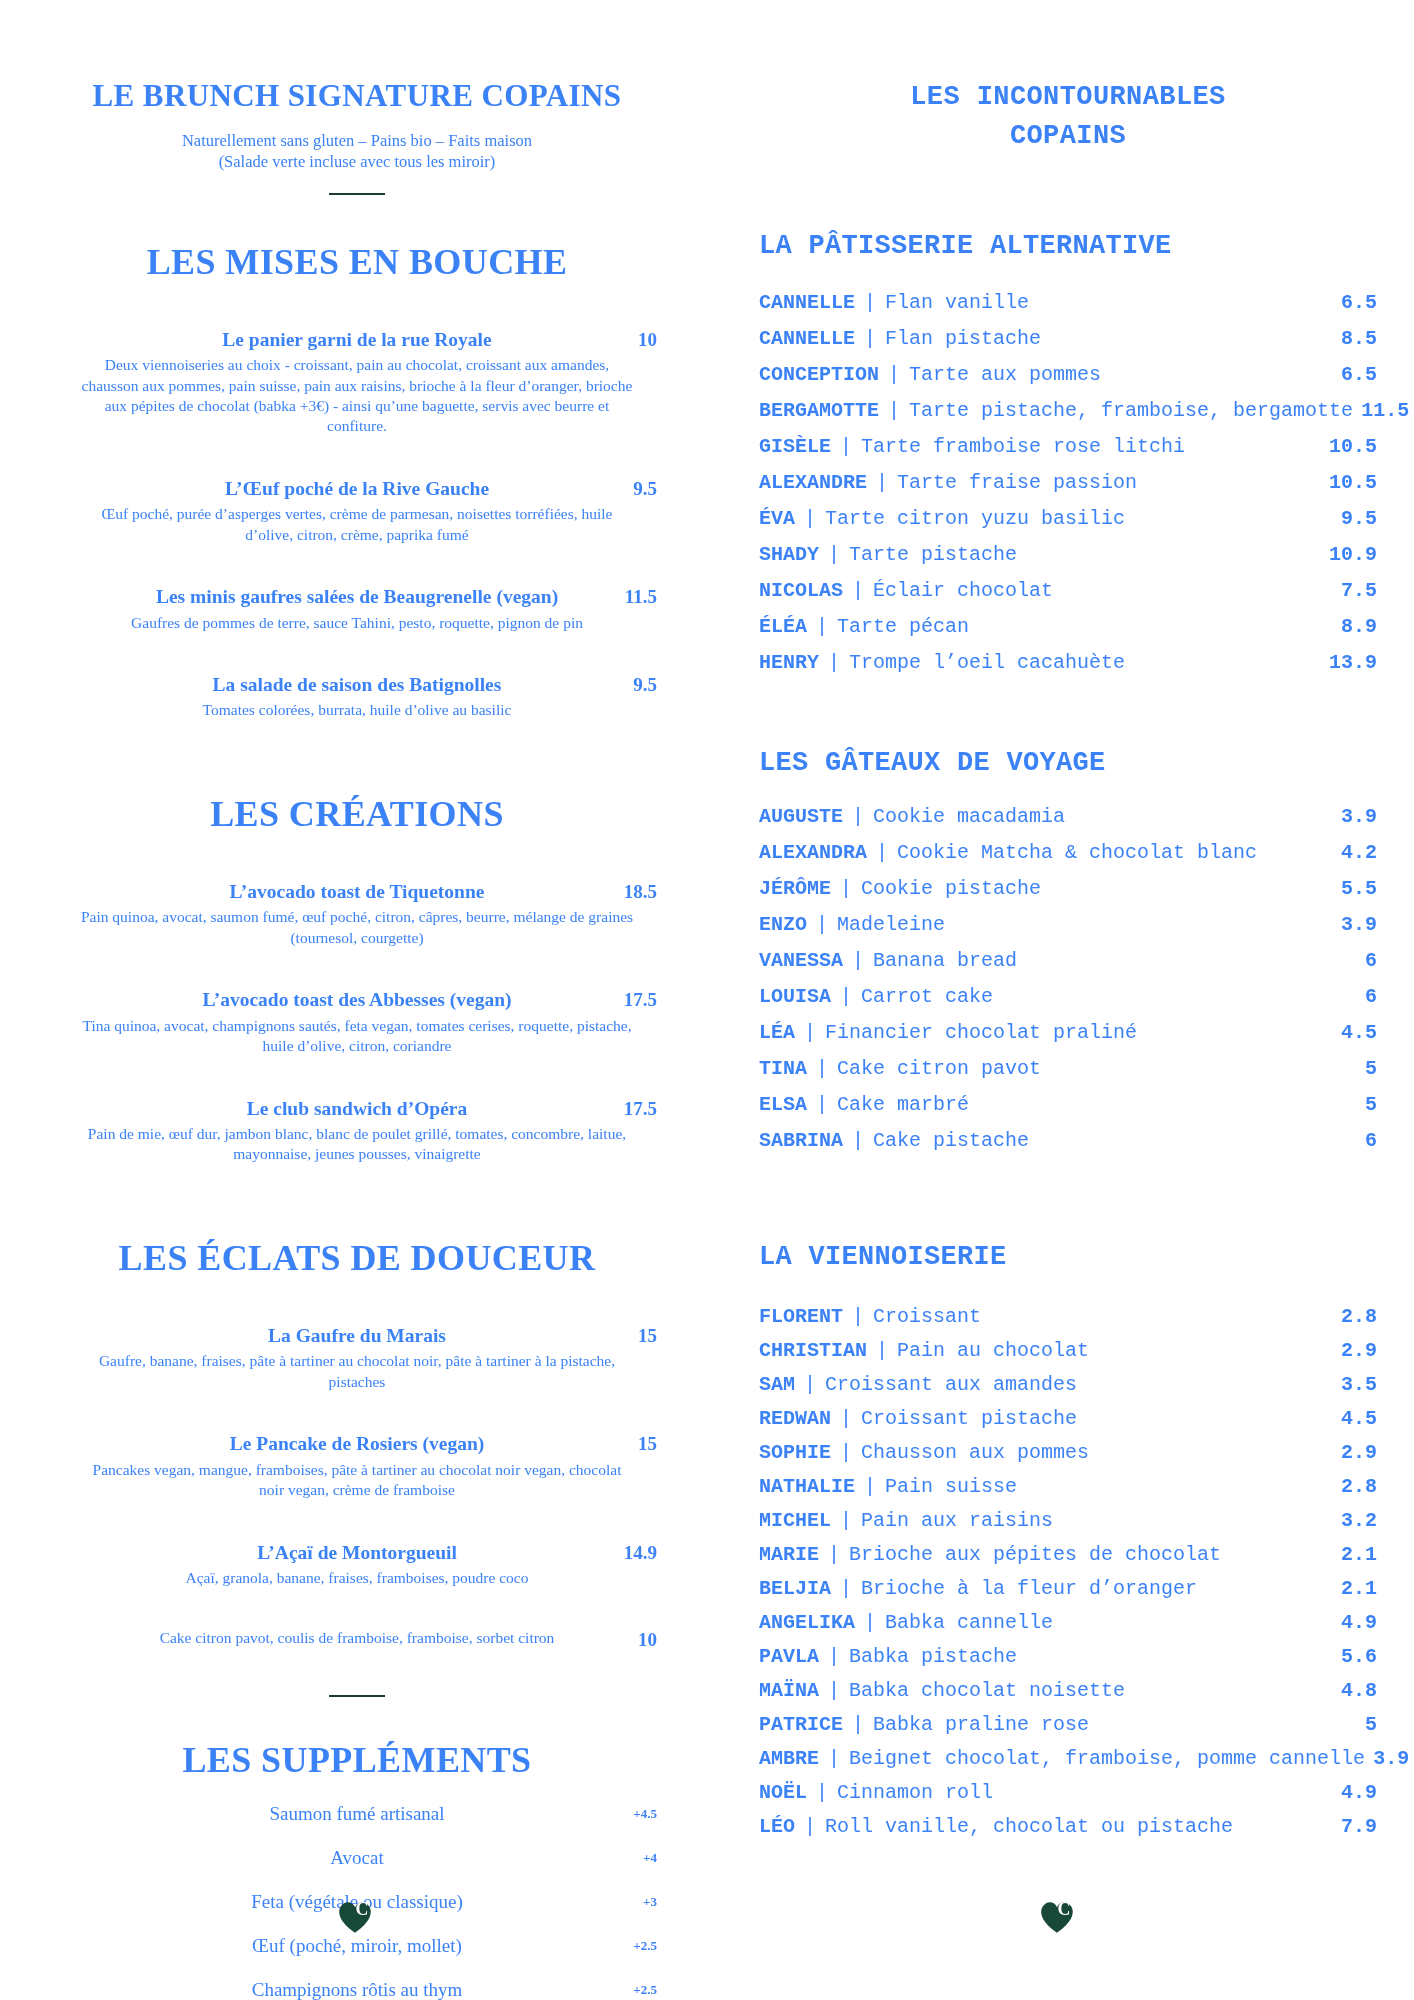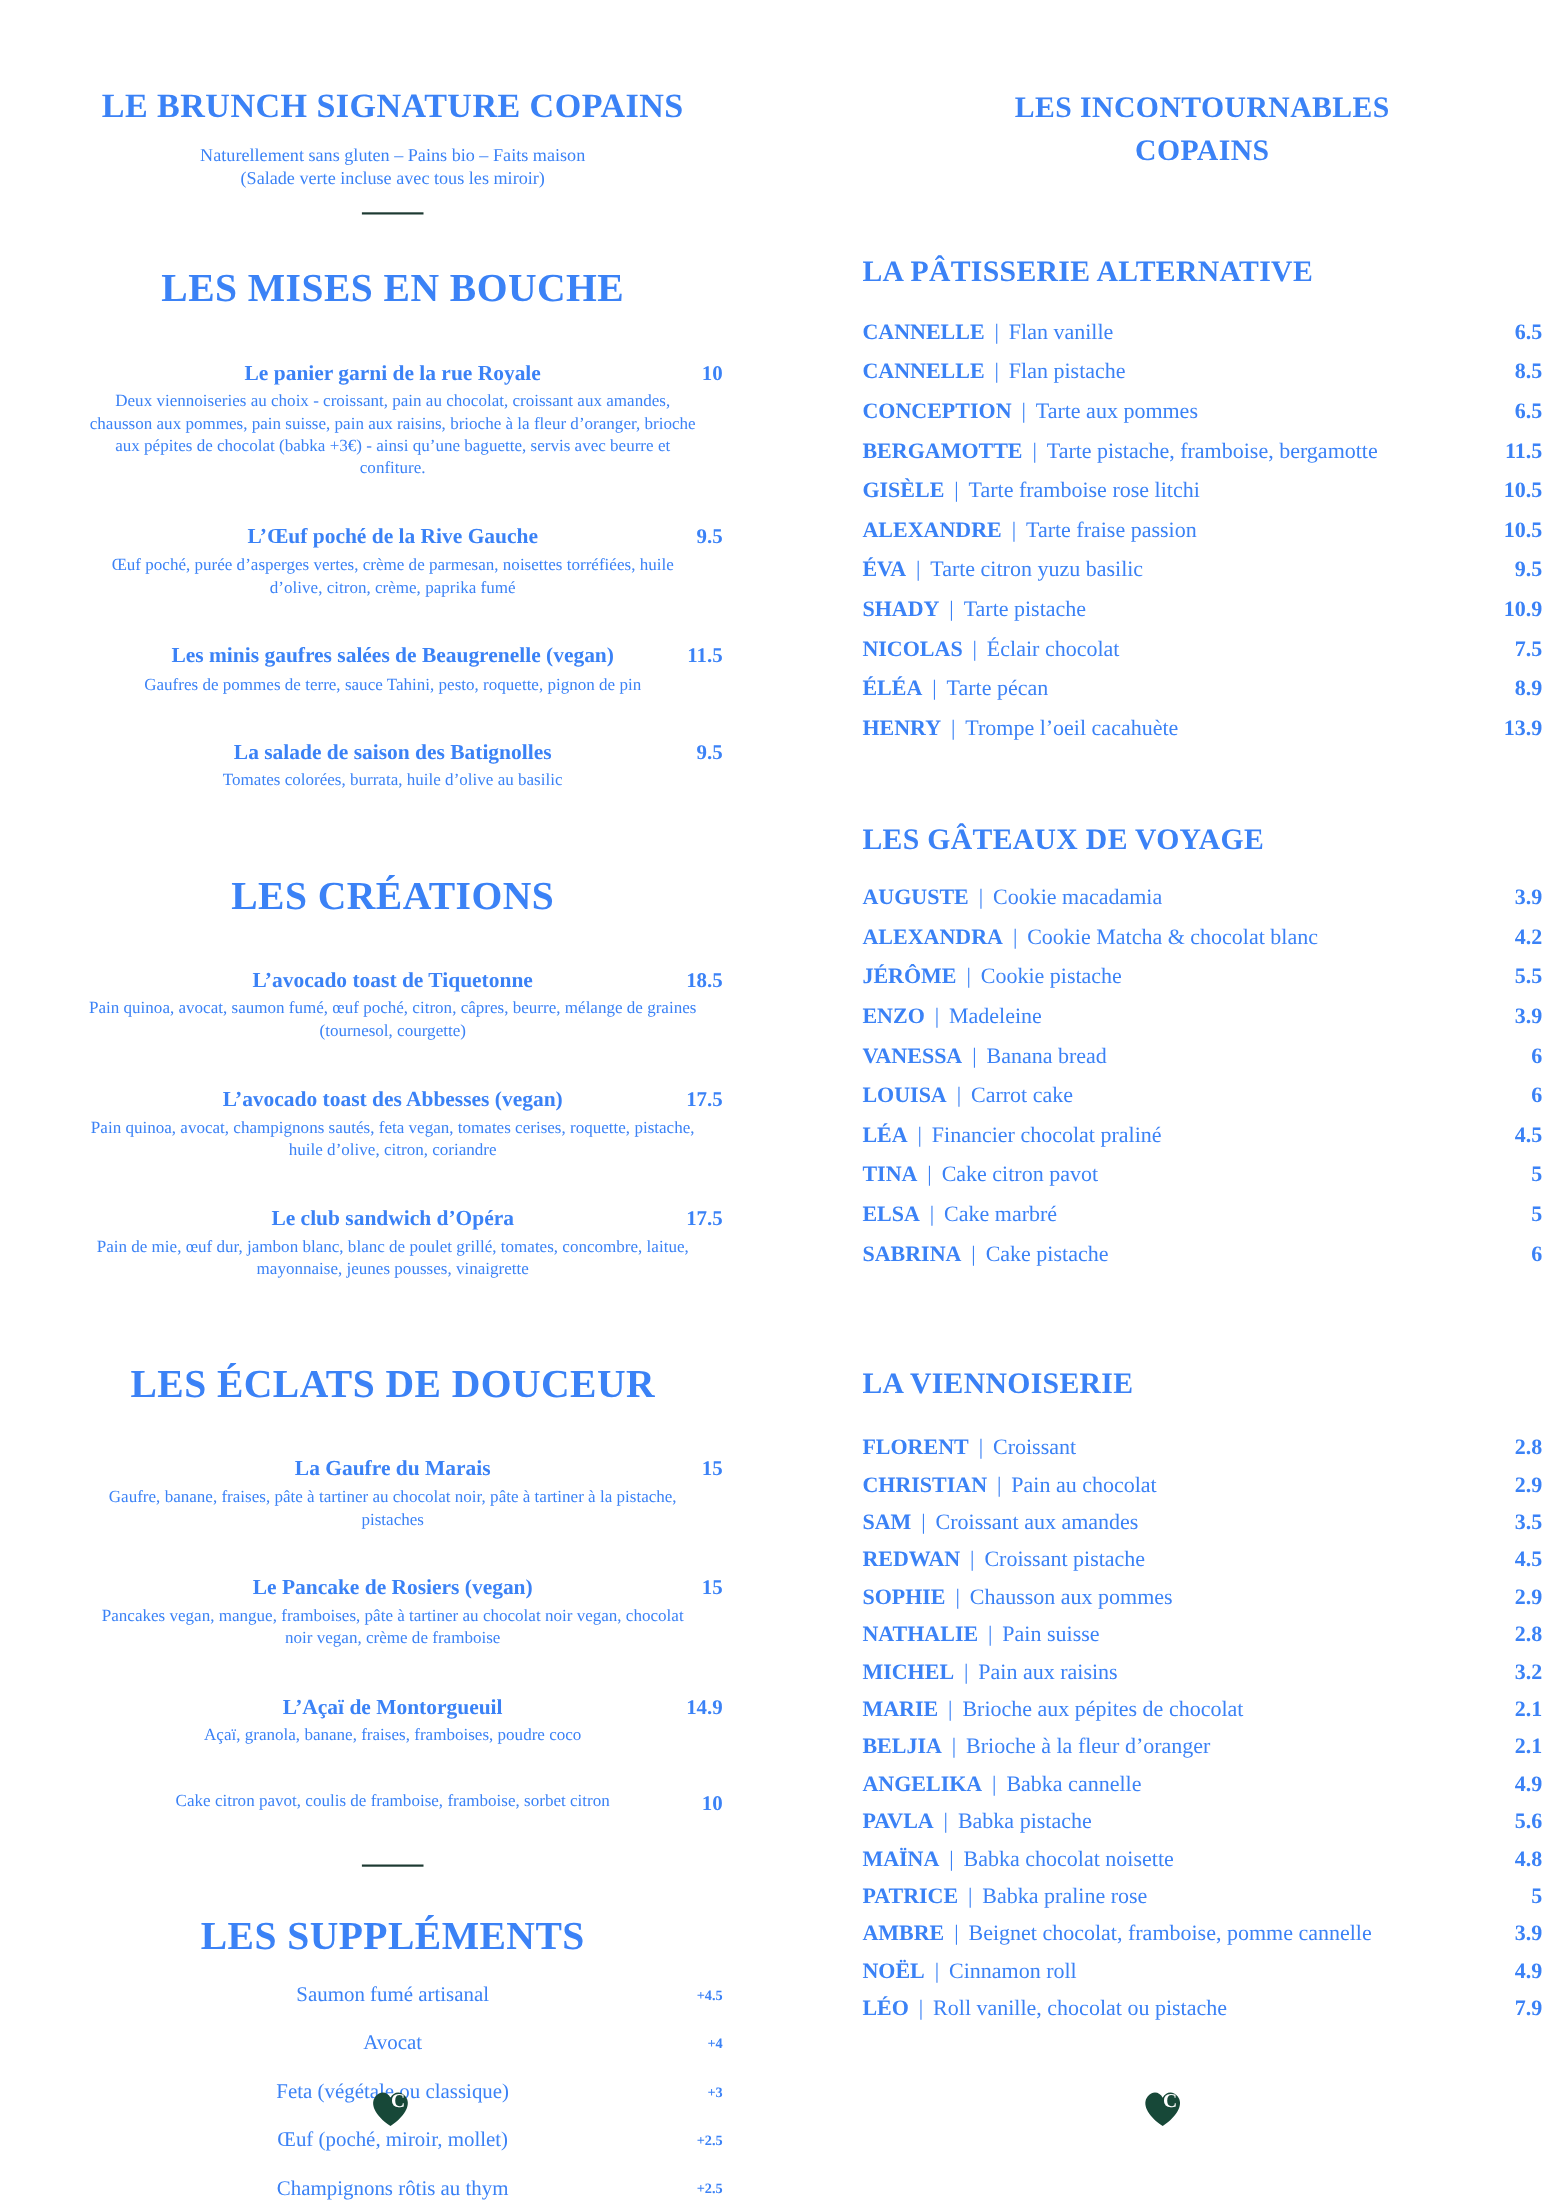--- a/index.html
+++ b/index.html
@@ -2,21 +2,21 @@
 <html><head>
 <meta charset="utf-8">
 <style>
   html,body { margin:0; padding:0; background:#ffffff; }
   .page {
     position:relative; width:1414px; height:2000px; background:#ffffff;
     font-family:"Liberation Serif","DejaVu Serif",serif; color:#3b82f6;
     overflow:hidden;
   }
   .col-left  { position:absolute; left:57px;  top:78px; width:600px; }
-  .col-right { position:absolute; left:784px; top:78px; width:618px; }
+  .col-right { position:absolute; left:759px; top:78px; width:618px;font-family:Liberation Mono, monospace; }
 
   
   .left-title { margin:0; font-size:31px; font-weight:bold; text-align:center; letter-spacing:0.4px; line-height:1.15; }
   .subtitle   { margin:16px 0 0 0; font-size:16.5px; text-align:center; line-height:1.3; }
   .subtitle2  { margin:0; font-size:16.5px; text-align:center; line-height:1.3; }
   .divider    { width:56px; border:none; border-top:2.5px solid #1d3a32; margin:20px auto 0 auto; }
   .divider-2  { margin-top:46px; }
   .lheading   { margin:0; font-size:36px; font-weight:bold; text-align:center; letter-spacing:0.4px; line-height:1.2; }
   .h-mises      { margin-top:46px; }
   .h-creations  { margin-top:72px; }
@@ -103,21 +103,21 @@
 
           <div class="litem">
             <div class="litem-name">L’avocado toast de Tiquetonne</div>
             <div class="litem-price">18.5</div>
             <div class="litem-desc">Pain quinoa, avocat, saumon fumé, œuf poché, citron, câpres, beurre, mélange de graines (tournesol, courgette)</div>
           </div>
 
           <div class="litem">
             <div class="litem-name">L’avocado toast des Abbesses (vegan)</div>
             <div class="litem-price">17.5</div>
-            <div class="litem-desc">Pain quinoa, avocat, champignons sautés, feta vegan, tomates cerises, roquette, pistache, huile d’olive, citron, coriandre</div>
+            <div class="litem-desc">Tina quinoa, avocat, champignons sautés, feta vegan, tomates cerises, roquette, pistache, huile d’olive, citron, coriandre</div>
           </div>
 
           <div class="litem">
             <div class="litem-name">Le club sandwich d’Opéra</div>
             <div class="litem-price">17.5</div>
             <div class="litem-desc">Pain de mie, œuf dur, jambon blanc, blanc de poulet grillé, tomates, concombre, laitue, mayonnaise, jeunes pousses, vinaigrette</div>
           </div>
         </div>
     </section>
 

